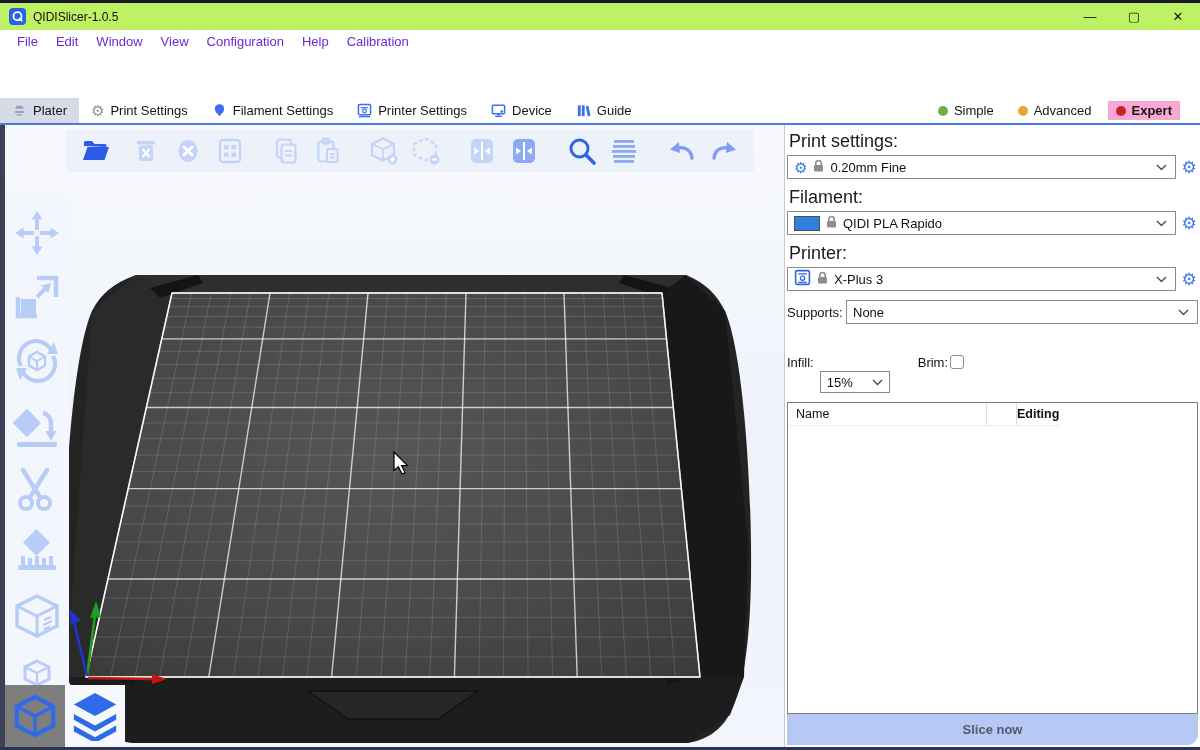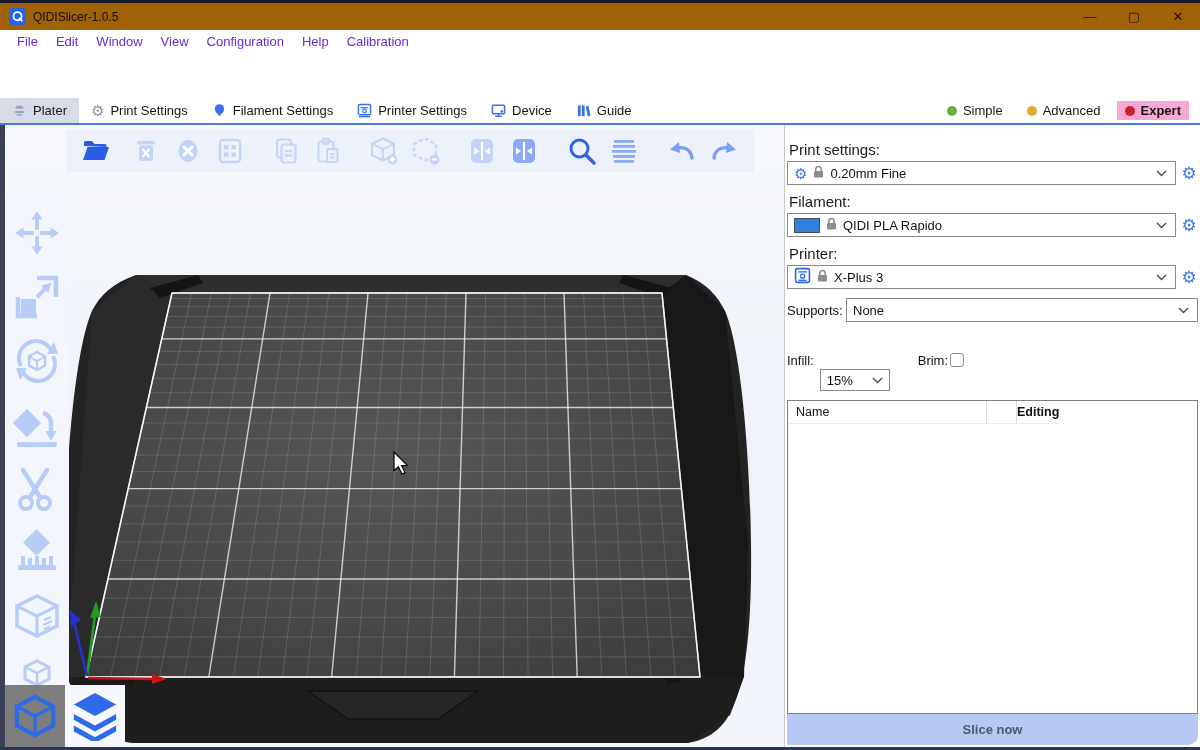--- a/index.html
+++ b/index.html
@@ -4,38 +4,38 @@
 <style>
   * { margin:0; padding:0; box-sizing:border-box; }
   html,body { width:1200px; height:750px; font-family:"Liberation Sans", sans-serif; background:#fff; overflow:hidden; }
   .app { width:1200px; height:750px; display:flex; flex-direction:column; position:relative; }
 
   
   .top-strip { height:3px; background:#171a2c; }
   .bottom-strip { height:3px; background:#2e3552; }
 
   
-  .titlebar { height:27px; background:#a16207; display:flex; align-items:center; padding-left:9px; }
+  .titlebar { height:27px; background:#bef264; display:flex; align-items:center; padding-left:9px; }
   .app-logo { width:17px; height:17px; border-radius:4px; background:#2563e8; display:inline-flex; align-items:center; justify-content:center; margin-right:7px; }
   .app-logo svg { display:block; }
   .win-title { font-size:12px; color:#101010; }
   .win-controls { margin-left:auto; display:flex; height:100%; }
   .win-btn { width:44px; height:100%; display:flex; align-items:center; justify-content:center; font-size:13px; color:#111; cursor:default; }
 
   
   .menubar { height:23px; background:#fff; display:flex; align-items:center; padding-left:8px; }
   .menu-item { font-size:13px; color:#6d28d9; padding:0 9px; height:100%; display:flex; align-items:center; }
 
   
   .tabbar { height:27px; background:#fff; display:flex; align-items:stretch; border-bottom:2px solid #4a7ae6; padding-left:0;margin-top:45px; }
   .tab { display:flex; align-items:center; gap:6px; padding:0 12px; font-size:13px; color:#141414; }
   .tab.selected { background:#d7dbe6; }
   .tab .glyph { display:inline-flex; }
   .gear-glyph { font-size:15px; line-height:1; color:#8a94a8; }
-  .modes { margin-left:auto; display:flex; align-items:center; gap:8px; padding-right:11px; }
+  .modes { margin-left:auto; display:flex; align-items:center; gap:8px; padding-right:20px; }
   .mode { display:flex; align-items:center; gap:6px; font-size:13px; color:#141414; padding:2px 8px; }
   .mode .dot { width:10px; height:10px; border-radius:50%; }
   .mode.selected { background:#f9a8d4; font-weight:bold; }
 
   
   .main { flex:1; display:flex; min-height:0; }
   .viewport { position:relative; flex:1; background:linear-gradient(180deg,#f7f9fd 0%,#eef2f9 55%,#f2f5fb 100%); overflow:hidden; }
   .left-dark-strip { position:absolute; left:0; top:0; bottom:0; width:5px; background:#3c4157; z-index:1; }
   .bed-svg { position:absolute; left:0; top:0; z-index:0; }
 
@@ -48,21 +48,21 @@
   .left-tools { position:absolute; left:5px; top:70px; width:64px; background:#f3f6fc; display:flex; flex-direction:column; align-items:center; gap:12px; padding:12px 0; z-index:2; }
   .ltool { width:52px; height:52px; display:flex; align-items:center; justify-content:center; }
 
   
   .view-toggles { position:absolute; left:5px; bottom:0; display:flex; z-index:3; }
   .vtoggle { width:60px; height:62px; display:flex; align-items:center; justify-content:center; background:#f5f8fd; }
   .vtoggle.selected { background:#7e7e7e; }
 
   
   .right-panel { width:416px; background:#fff; border-left:1px solid #c9c9c9; display:flex; flex-direction:column; padding:4px 2px 2px 2px; }
-  .rp-label { font-size:15px; color:#1c1c1c; margin:12px 0 3px 2px; }
+  .rp-label { font-size:18px; color:#1c1c1c; margin:2px 0 3px 2px; }
   .combo-row { display:flex; align-items:center; gap:4px; }
   .combo { flex:1; height:24px; border:1px solid #8a8a8a; background:#fff; display:flex; align-items:center; padding:0 8px 0 6px; gap:6px; }
   .combo-text { font-size:13px; color:#111; flex:1; white-space:nowrap; overflow:hidden; }
   .chev { display:inline-flex; }
   .gear-btn { width:18px; font-size:17px; line-height:1; color:#3e77f0; text-align:center; }
   .combo-gear { font-size:15px; line-height:1; color:#3e77f0; }
   .swatch { width:26px; height:15px; background:#2f80e1; border:1px solid #4e4e4e; }
   .row-supports { display:flex; align-items:center; margin-top:9px; }
   .row-supports .rp-inline-label { font-size:13px; color:#111; width:59px; }
   .row-infill { display:flex; align-items:center; margin-top:7px; }

